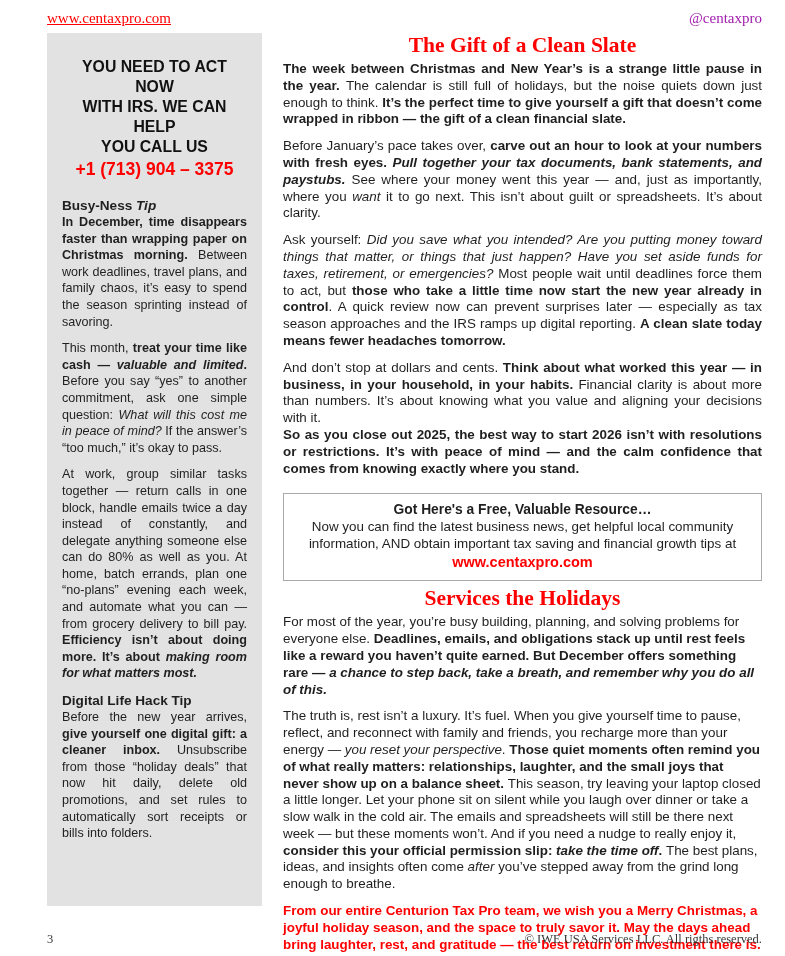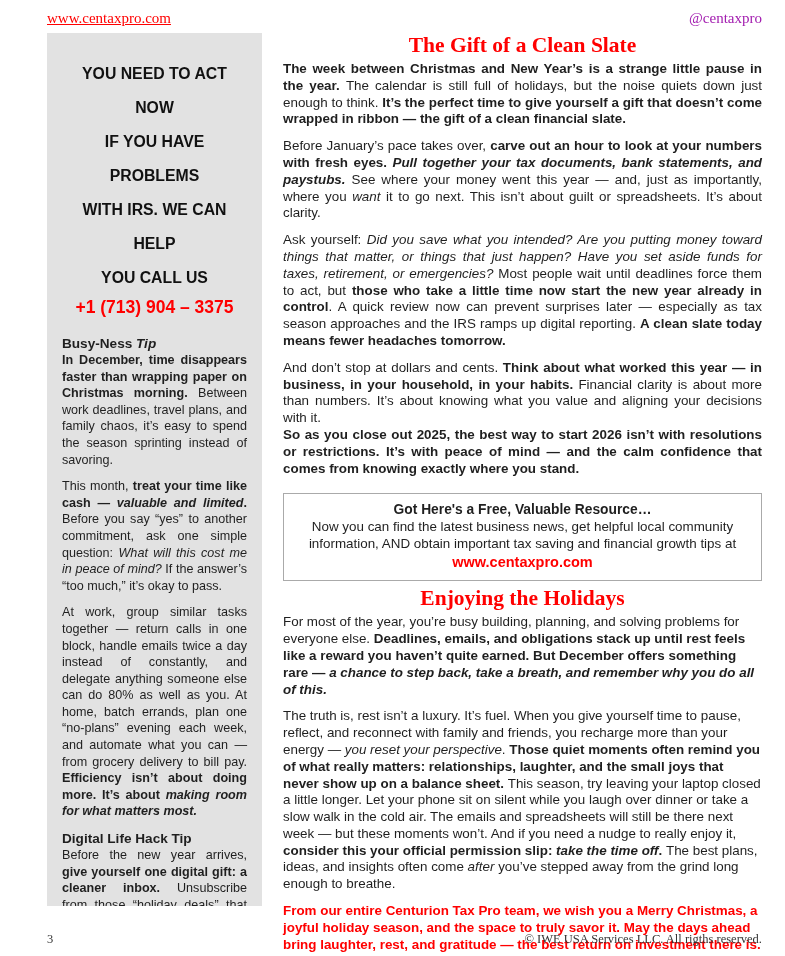--- a/index.html
+++ b/index.html
@@ -16,21 +16,21 @@
   }
   .site-link{color:#ff0000;text-decoration:underline;cursor:pointer;}
   .handle{color:#a21caf;}
   
   .content{display:flex;gap:21px;padding:6px 23px 0 47px;align-items:flex-start;}
   .sidebar{
     flex:0 0 215px;width:215px;box-sizing:border-box;height:873px;overflow:hidden;
     background:#e2e2e2;padding:24px 15px 16px 15px;
     font-size:12.6px;line-height:16.6px;text-align:justify;color:#1f1f1f;
   }
-  .cta{ text-align:center;font-weight:bold;font-size:15.8px;line-height:34px;color:#111;}
+  .cta{ text-align:center;font-weight:bold;font-size:15.8px;line-height:20px;color:#111;}
   .phone{text-align:center;font-weight:bold;font-size:17.5px;line-height:24px;color:#ff0000;margin-bottom:16px;}
   .side-title{font-weight:bold;font-size:13.6px;text-align:left;line-height:17px;margin-top:4px;}
   .sidebar p{margin:0 0 10px 0;}
   .sidebar p:last-child{margin-bottom:0;}
   
   .main{flex:1;min-width:0;font-size:13.4px;line-height:16.8px;}
   .art-title{
     font-family:"Liberation Serif",serif;font-weight:bold;color:#ff0000;
     font-size:21.5px;line-height:25px;text-align:center;margin:0 0 3px 0;
   }
@@ -63,21 +63,20 @@
   <div class="header">
     <a class="site-link">www.centaxpro.com</a>
     <span class="handle">@centaxpro</span>
   </div>
 
   <div class="content">
 
     <aside class="sidebar">
       <div class="cta">
         <div>YOU NEED TO ACT NOW</div>
-        <div>IF YOU HAVE PROBLEMS</div>
         <div>WITH IRS. WE CAN HELP</div>
         <div>YOU CALL US</div>
       </div>
       <div class="phone">+1 (713) 904 – 3375</div>
 
       <div class="side-title"><span class="rb">Busy-Ness </span><span class="rb ri">Tip</span></div>
       <p><span class="rb">In December, time disappears faster than wrapping paper on Christmas morning. </span><span>Between work deadlines, travel plans, and family chaos, it’s easy to spend the season sprinting instead of savoring.</span></p>
       <p><span>This month, </span><span class="rb">treat your time like cash — </span><span class="rb ri">valuable and limited</span><span class="rb">. </span><span>Before you say “yes” to another commitment, ask one simple question: </span><span class="ri">What will this cost me in peace of mind? </span><span>If the answer’s “too much,” it’s okay to pass.</span></p>
       <p><span>At work, group similar tasks together — return calls in one block, handle emails twice a day instead of constantly, and delegate anything someone else can do 80% as well as you. At home, batch errands, plan one “no-plans” evening each week, and automate what you can — from grocery delivery to bill pay. </span><span class="rb">Efficiency isn’t about doing more. It’s about </span><span class="rb ri">making room for what matters most.</span></p>
 
@@ -95,21 +94,21 @@
         <p class="tight"><span>And don’t stop at dollars and cents. </span><span class="rb">Think about what worked this year — in business, in your household, in your habits. </span><span>Financial clarity is about more than numbers. It’s about knowing what you value and aligning your decisions with it.</span></p>
         <p><span class="rb">So as you close out 2025, the best way to start 2026 isn’t with resolutions or restrictions. It’s with peace of mind — and the calm confidence that comes from knowing exactly where you stand.</span></p>
       </div>
 
       <div class="resource-box">
         <div class="box-title">Got Here's a Free, Valuable Resource…</div>
         <div class="box-body">Now you can find the latest business news, get helpful local community information, AND obtain important tax saving and financial growth tips at</div>
         <a class="box-link">www.centaxpro.com</a>
       </div>
 
-      <h1 class="art-title">Enjoying the Holidays</h1>
+      <h1 class="art-title">Services the Holidays</h1>
       <div class="a2">
         <p><span>For most of the year, you’re busy building, planning, and solving problems for everyone else. </span><span class="rb">Deadlines, emails, and obligations stack up until rest feels like a reward you haven’t quite earned. But December offers something rare — </span><span class="rb ri">a chance to step back, take a breath, and remember why you do all of this.</span></p>
         <p><span>The truth is, rest isn’t a luxury. It’s fuel. When you give yourself time to pause, reflect, and reconnect with family and friends, you recharge more than your energy — </span><span class="ri">you reset your perspective</span><span>. </span><span class="rb">Those quiet moments often remind you of what really matters: relationships, laughter, and the small joys that never show up on a balance sheet. </span><span>This season, try leaving your laptop closed a little longer. Let your phone sit on silent while you laugh over dinner or take a slow walk in the cold air. The emails and spreadsheets will still be there next week — but these moments won’t. And if you need a nudge to really enjoy it, </span><span class="rb">consider this your official permission slip: </span><span class="rb ri">take the time off</span><span class="rb">. </span><span>The best plans, ideas, and insights often come </span><span class="ri">after</span><span> you’ve stepped away from the grind long enough to breathe.</span></p>
         <p class="red-text"><span class="rb">From our entire Centurion Tax Pro team, we wish you a Merry Christmas, a joyful holiday season, and the space to truly savor it. May the days ahead bring laughter, rest, and gratitude — the best return on investment there is.</span></p>
       </div>
     </main>
 
   </div>
 
   <div class="footer">

